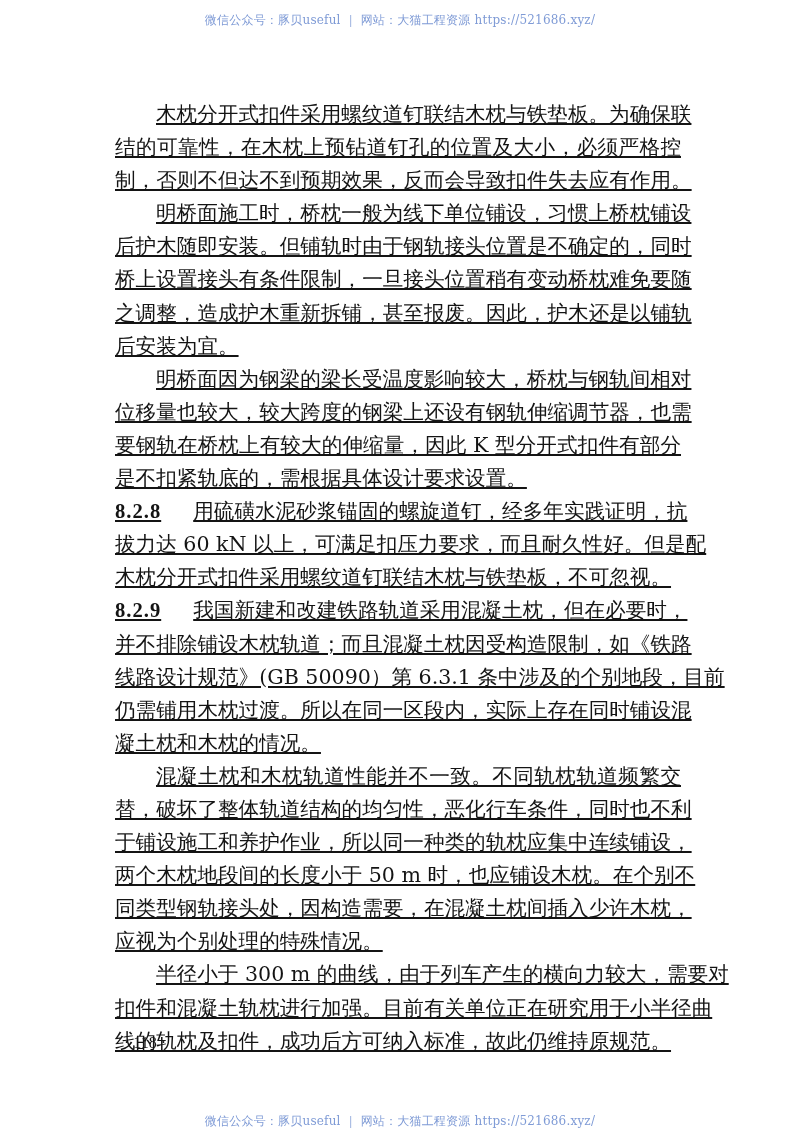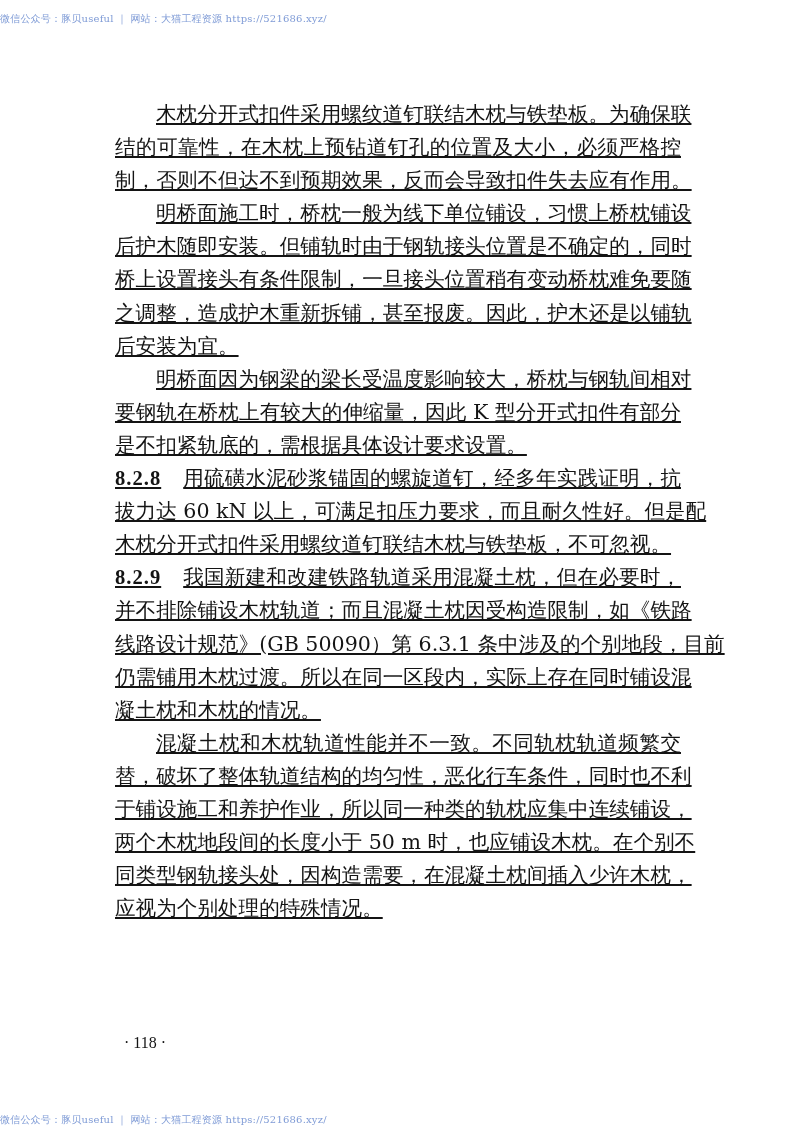--- a/index.html
+++ b/index.html
@@ -1,33 +1,33 @@
 <!DOCTYPE html>
 <html><head>
   <meta charset="utf-8">
   <style>
     html, body { margin: 0; padding: 0; background: #ffffff; }
     body { width: 800px; height: 1138px; position: relative; overflow: hidden; }
     .watermark {
-      position: absolute; left: 0; width: 800px; text-align: left;
-      font-family: "DejaVu Serif", serif; font-size: 10px; color: #7f9bd6;
+      position: absolute; left: 0; width: 800px; text-align: center;
+      font-family: "DejaVu Serif", serif; font-size: 12px; color: #7f9bd6;
       letter-spacing: 0.2px;
     }
     .wm-top { top: 12px; }
     .wm-bottom { top: 1113px; }
     .page {
       position: absolute; left: 115px; top: 98px; width: 566px;
       font-family: "DejaVu Serif", "Liberation Serif", serif;
       font-size: 20.6px; line-height: 33.1px; color: #141414;
       text-align: justify; text-justify: inter-character; text-decoration: underline;
     }
     .line { display: block; white-space: nowrap; height: 33.1px; text-align-last: justify; }
     .line.last { text-align-last: left; }
     .indent { padding-left: 41px; }
-    .secnum { font-weight: bold; font-family: "Liberation Serif", serif; letter-spacing: 1px; margin-right: 22px; }
+    .secnum { font-weight: bold; font-family: "Liberation Serif", serif; letter-spacing: 1px; margin-right: 32px; }
     .pageno {
       position: absolute; left: 124px; top: 1034px;
       font-family: "Liberation Serif", serif; font-size: 16px; color: #141414;
     }
   </style>
 </head>
 <body>
 
 <div class="watermark wm-top">微信公众号：豚贝useful ｜ 网站：大猫工程资源 https://521686.xyz/</div>
 
@@ -42,20 +42,21 @@
   <div>
     <span class="line indent">明桥面施工时，桥枕一般为线下单位铺设，习惯上桥枕铺设</span>
     <span class="line">后护木随即安装。但铺轨时由于钢轨接头位置是不确定的，同时</span>
     <span class="line">桥上设置接头有条件限制，一旦接头位置稍有变动桥枕难免要随</span>
     <span class="line">之调整，造成护木重新拆铺，甚至报废。因此，护木还是以铺轨</span>
     <span class="line last">后安装为宜。</span>
   </div>
 
   <div>
     <span class="line indent">明桥面因为钢梁的梁长受温度影响较大，桥枕与钢轨间相对</span>
+    <span class="line">位移量也较大，较大跨度的钢梁上还设有钢轨伸缩调节器，也需</span>
     <span class="line">要钢轨在桥枕上有较大的伸缩量，因此 K 型分开式扣件有部分</span>
     <span class="line last">是不扣紧轨底的，需根据具体设计要求设置。</span>
   </div>
 
   <div>
     <span class="line"><span class="secnum">8.2.8</span><span>用硫磺水泥砂浆锚固的螺旋道钉，经多年实践证明，抗</span></span>
     <span class="line">拔力达 60 kN 以上，可满足扣压力要求，而且耐久性好。但是配</span>
     <span class="line last">木枕分开式扣件采用螺纹道钉联结木枕与铁垫板，不可忽视。</span>
   </div>
 
@@ -69,17 +70,22 @@
 
   <div>
     <span class="line indent">混凝土枕和木枕轨道性能并不一致。不同轨枕轨道频繁交</span>
     <span class="line">替，破坏了整体轨道结构的均匀性，恶化行车条件，同时也不利</span>
     <span class="line">于铺设施工和养护作业，所以同一种类的轨枕应集中连续铺设，</span>
     <span class="line">两个木枕地段间的长度小于 50 m 时，也应铺设木枕。在个别不</span>
     <span class="line">同类型钢轨接头处，因构造需要，在混凝土枕间插入少许木枕，</span>
     <span class="line last">应视为个别处理的特殊情况。</span>
   </div>
 
+  <div>
+    <span class="line indent">半径小于 300 m 的曲线，由于列车产生的横向力较大，需要对</span>
+    <span class="line">扣件和混凝土轨枕进行加强。目前有关单位正在研究用于小半径曲</span>
+    <span class="line last">线的轨枕及扣件，成功后方可纳入标准，故此仍维持原规范。</span>
+  </div>
 </div>
 
 <div class="pageno">· 118 ·</div>
 
 <div class="watermark wm-bottom">微信公众号：豚贝useful ｜ 网站：大猫工程资源 https://521686.xyz/</div>
 
 </body></html>

